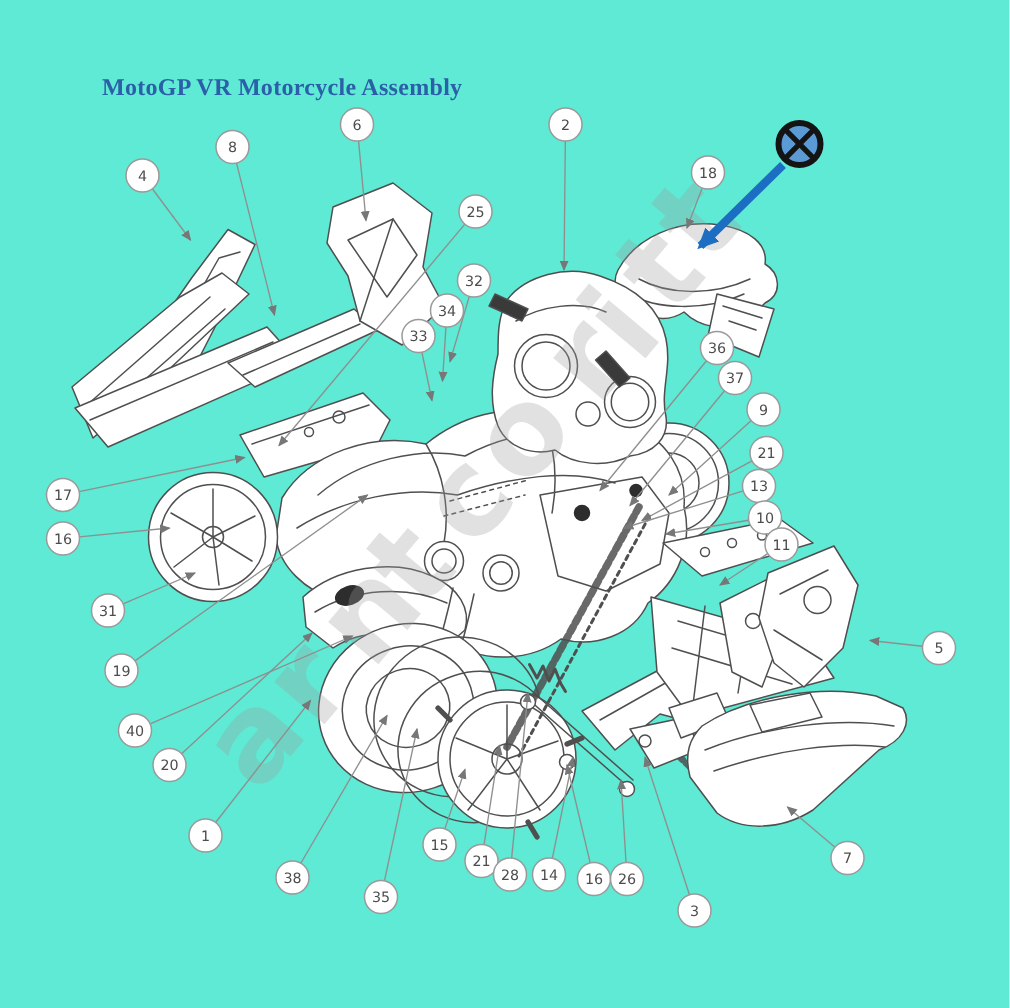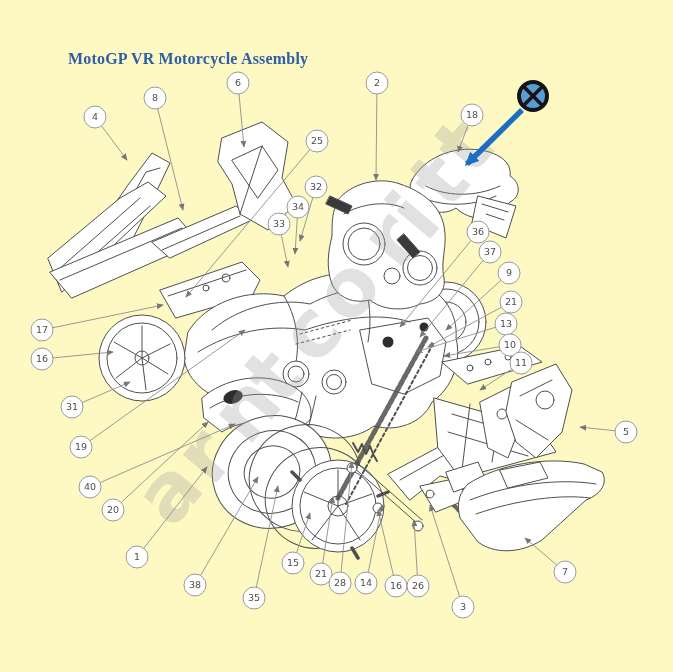--- a/index.html
+++ b/index.html
@@ -9,21 +9,21 @@
          font-family:"Liberation Serif","DejaVu Serif",serif;
          font-weight:700;font-size:16px;letter-spacing:.2px;}
   svg{position:absolute;left:0;top:0;}
   .wm{font-family:"DejaVu Sans",sans-serif;font-weight:700;font-size:80px;}
   .callout-num{font-family:"DejaVu Sans",sans-serif;font-size:9.5px;}
   .art{stroke-linejoin:round;stroke-linecap:round;}
 </style>
 <title>MotoGP VR Motorcycle Assembly</title></head>
 <body>
 
-<div class="page" style="background: #fef9c3;">
+<div class="page" style="background: #5eead4;">
   <h1 class="title" style="color: rgb(43, 95, 168);">MotoGP VR Motorcycle Assembly</h1>
 
   <svg id="diagram-svg" width="673" height="672" viewBox="0 0 673 672">
     <defs>
       <marker id="lead-arrow" markerWidth="8" markerHeight="8" refX="6.2" refY="3" orient="auto" markerUnits="userSpaceOnUse">
         <path d="M0,0 L7,3 L0,6 Z" fill="#777"></path>
       </marker>
       <marker id="blue-head" markerWidth="18" markerHeight="16" refX="11" refY="6.5" orient="auto" markerUnits="userSpaceOnUse">
         <path id="blue-head-path" d="M0,0 L14,6.5 L0,13 Z" fill="#1b6ec2"></path>
       </marker>

